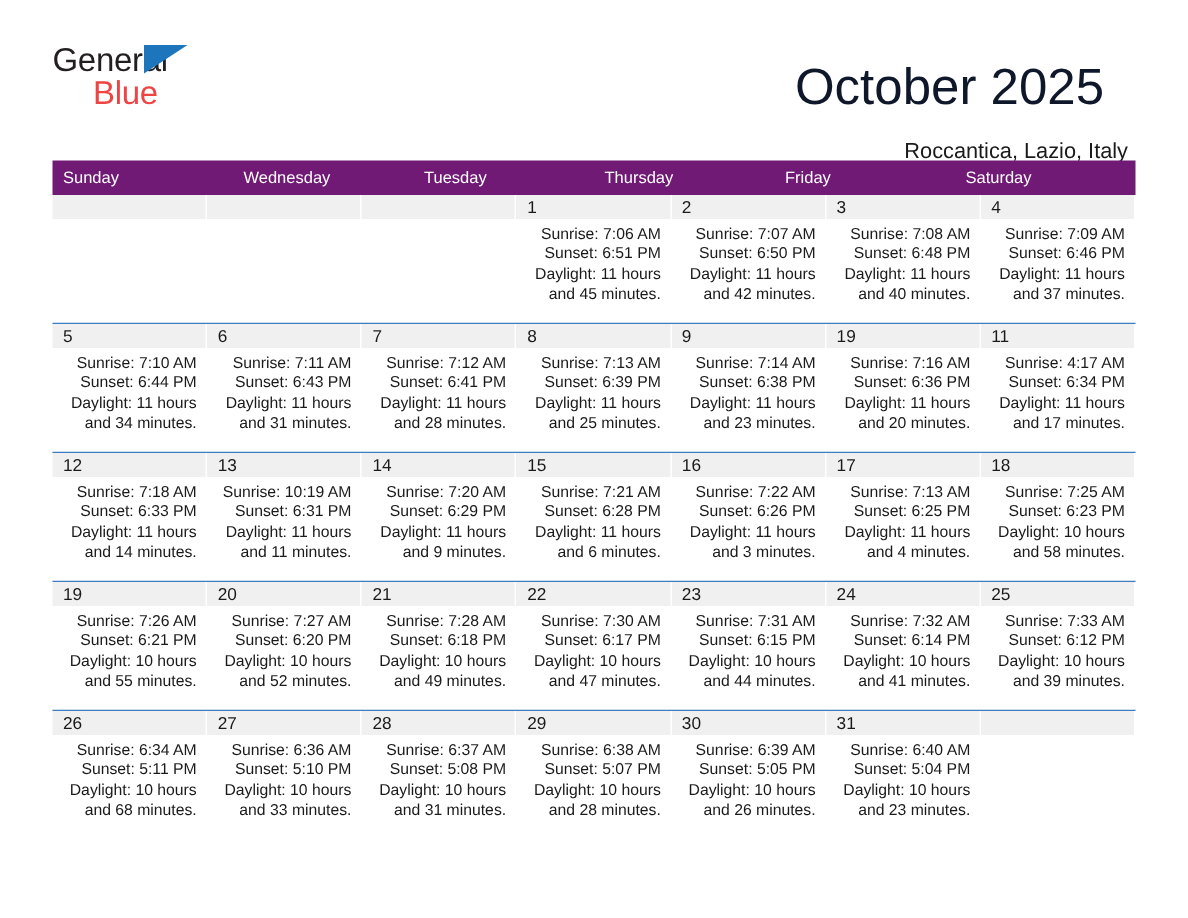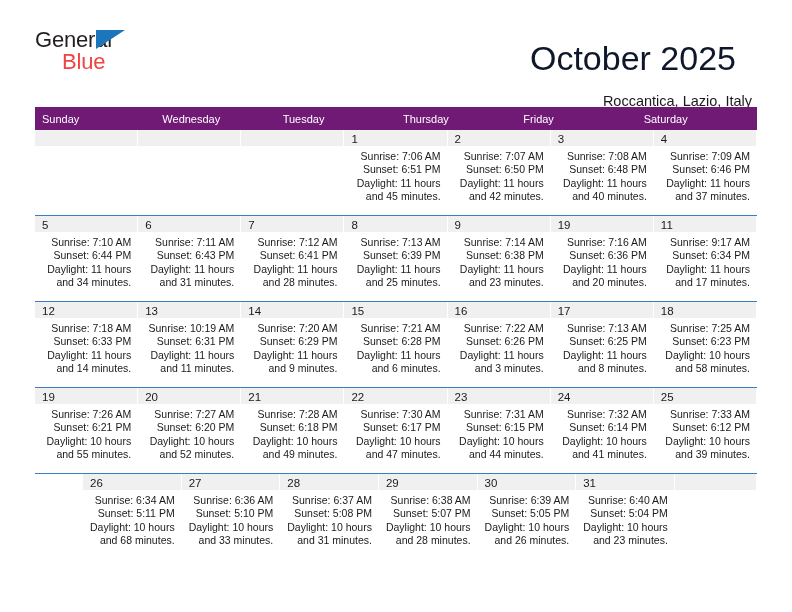--- a/index.html
+++ b/index.html
@@ -108,21 +108,20 @@
     height: 23px;
     white-space: nowrap;
   }
 
   .week-row {
     display: flex;
     border-bottom: 1.5px solid #3b7dc0;
   }
   .week-row.last {
     border-bottom: none;
-    margin-left: 48px;
   }
 
   .day-cell {
     flex: 1 1 0;
     box-sizing: border-box;
     width: 103.14px;
     padding: 0 1px 0 0;
     background: #ffffff;
   }
   .day-cell .daynum {
@@ -281,21 +280,21 @@
             <div class="info">
               <div>Sunrise: 7:16 AM</div>
               <div>Sunset: 6:36 PM</div>
               <div>Daylight: 11 hours</div>
               <div>and 20 minutes.</div>
             </div>
           </div>
           <div class="day-cell">
             <div class="daynum">11</div>
             <div class="info">
-              <div>Sunrise: 9:17 AM</div>
+              <div>Sunrise: 4:17 AM</div>
               <div>Sunset: 6:34 PM</div>
               <div>Daylight: 11 hours</div>
               <div>and 17 minutes.</div>
             </div>
           </div>
         </div>
         <div class="week-row">
           <div class="day-cell">
             <div class="daynum">12</div>
             <div class="info">
@@ -340,21 +339,21 @@
               <div>Daylight: 11 hours</div>
               <div>and 3 minutes.</div>
             </div>
           </div>
           <div class="day-cell">
             <div class="daynum">17</div>
             <div class="info">
               <div>Sunrise: 7:13 AM</div>
               <div>Sunset: 6:25 PM</div>
               <div>Daylight: 11 hours</div>
-              <div>and 8 minutes.</div>
+              <div>and 4 minutes.</div>
             </div>
           </div>
           <div class="day-cell">
             <div class="daynum">18</div>
             <div class="info">
               <div>Sunrise: 7:25 AM</div>
               <div>Sunset: 6:23 PM</div>
               <div>Daylight: 10 hours</div>
               <div>and 58 minutes.</div>
             </div>

